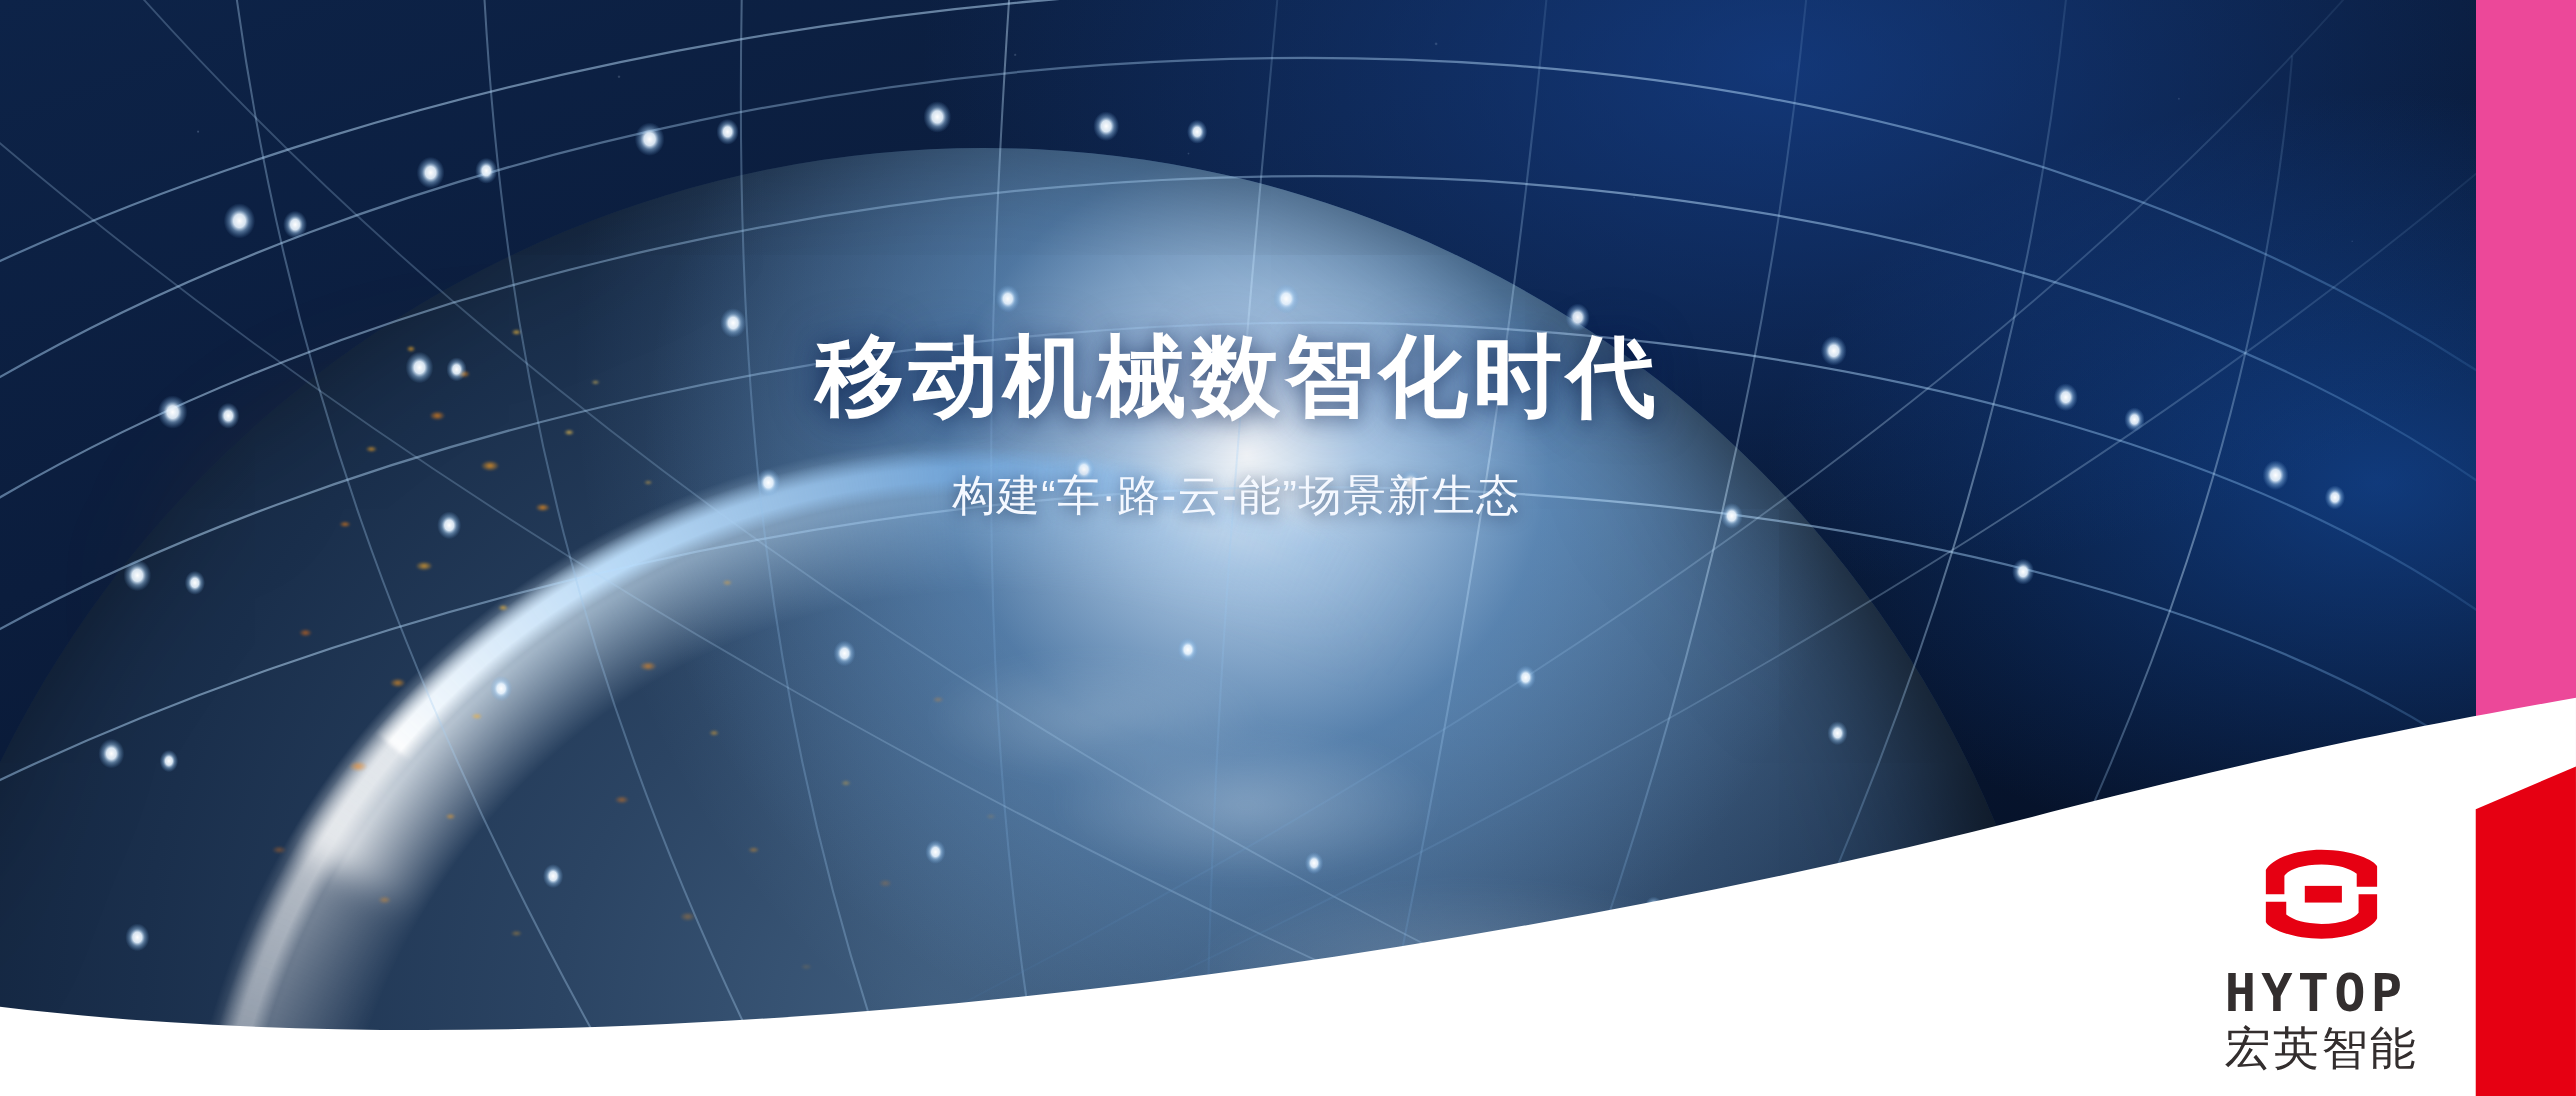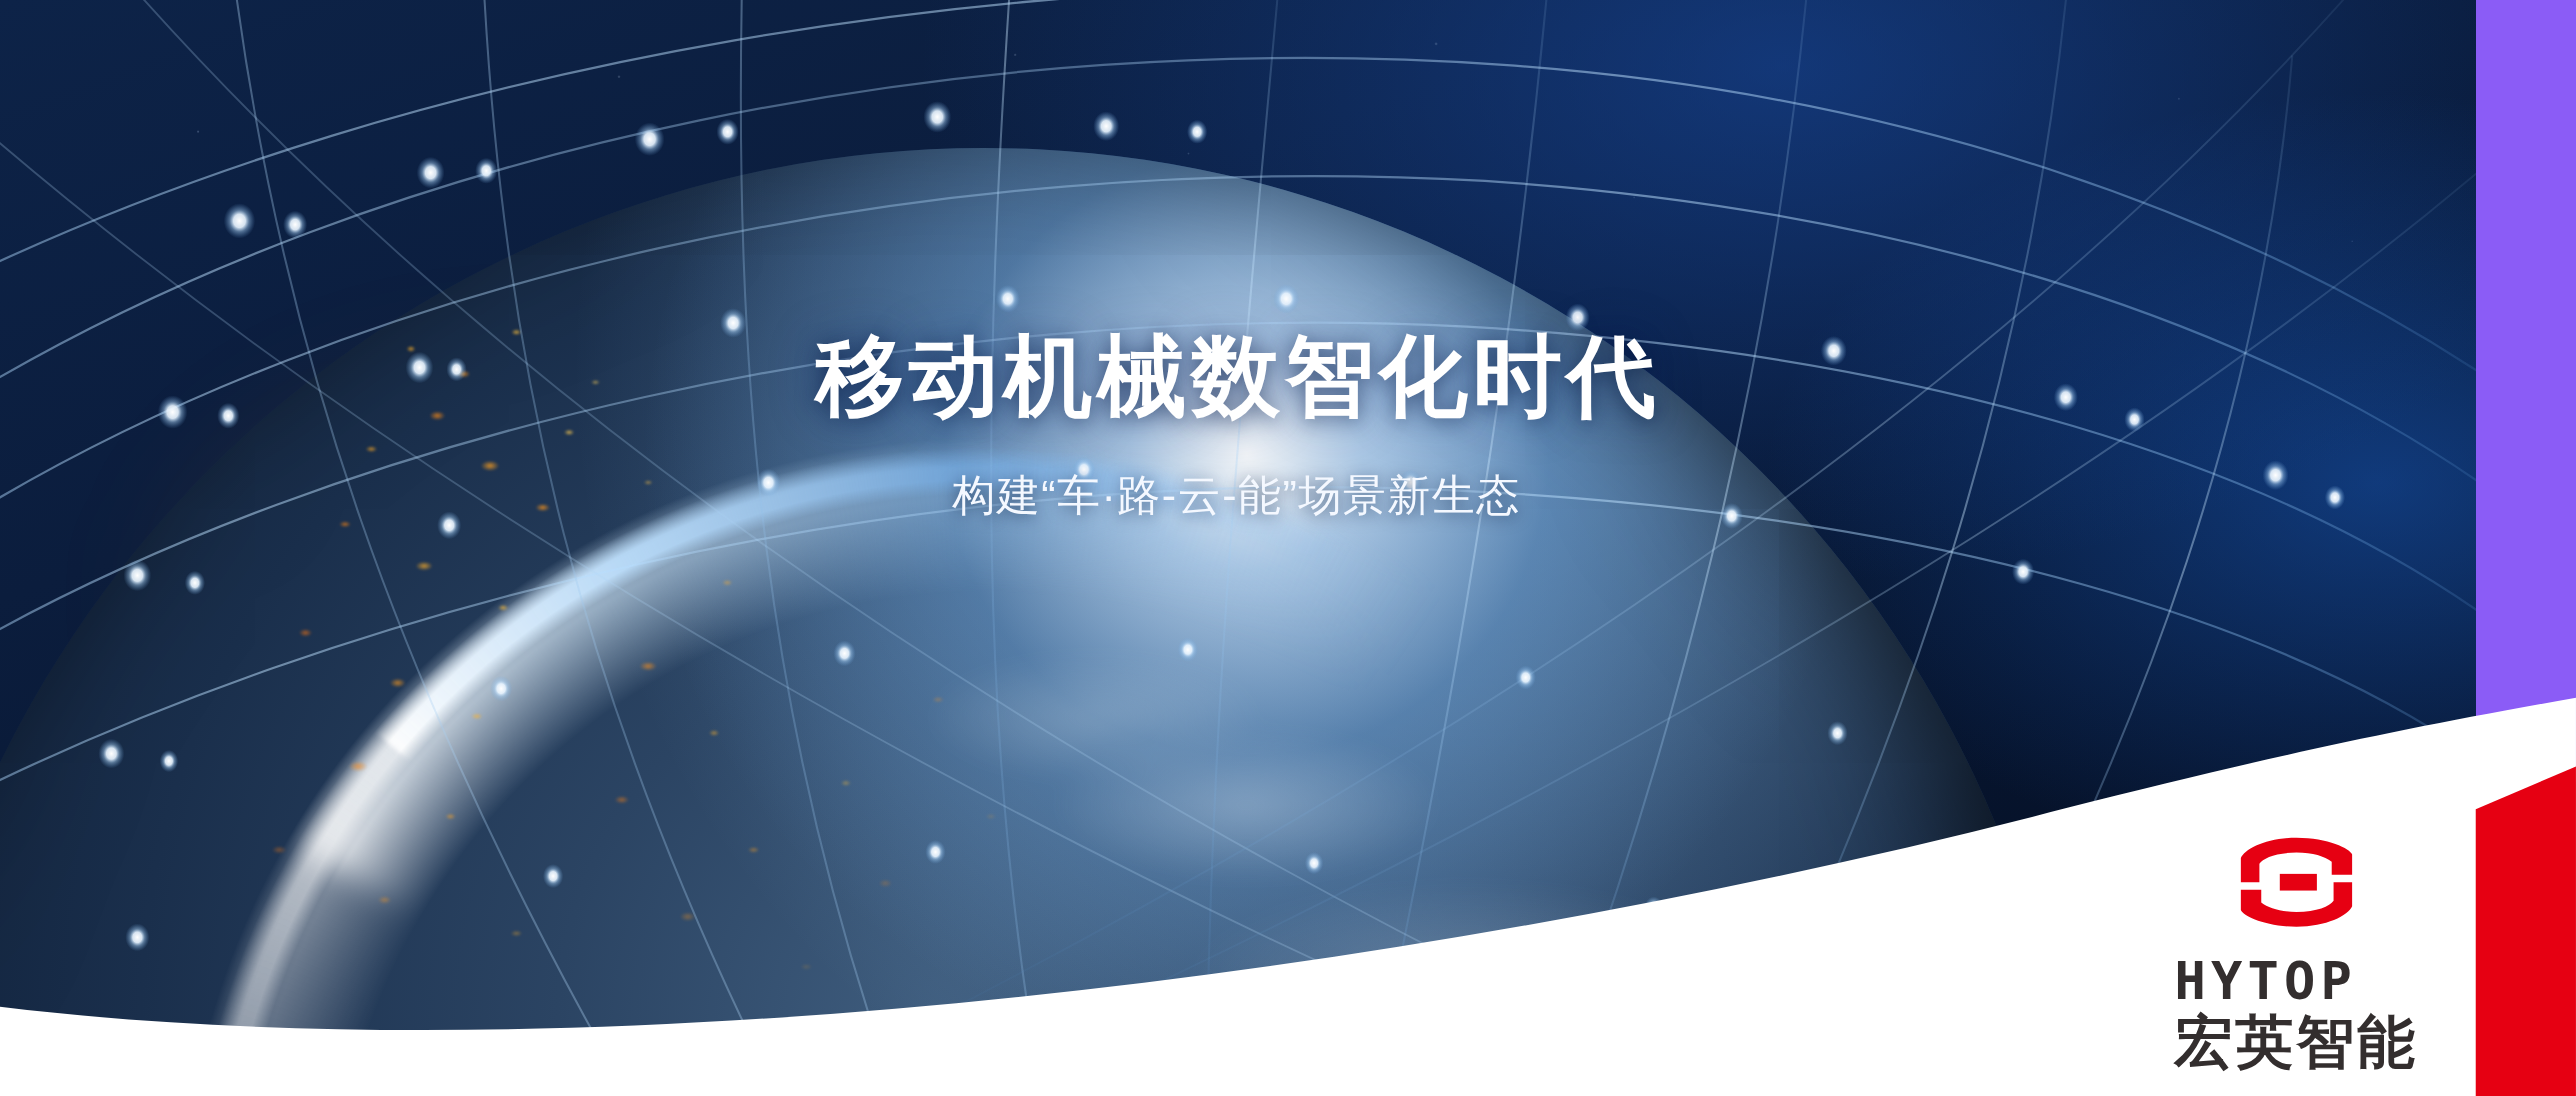--- a/index.html
+++ b/index.html
@@ -6,21 +6,21 @@
   html,body{margin:0;padding:0;background:#ffffff;}
   body{
     font-family:"Liberation Sans","DejaVu Sans",sans-serif;
     width:2576px;height:1097px;overflow:hidden;
   }
 
   
   .slide{
     position:relative;
     width:2576px;height:1097px;
-    background:#8b5cf6;
+    background:#ec4899;
     overflow:hidden;
   }
 
   
   .photo{
     position:absolute;
     left:0;top:0;
     width:2476px;height:1097px;
     overflow:hidden;
     background:#0b1d3d;
@@ -241,22 +241,22 @@
   .logo-text{display:flex;flex-direction:column;gap:5.6px;}
   .logo-latin{
     font-size:52px;
     font-weight:700;
     letter-spacing:.10em;
     color:#332e2e;
     line-height:1;
     font-family:"DejaVu Sans Mono","Liberation Mono",monospace;
   }
   .logo-cn{
-    font-size:58px;
-    font-weight:700;
+    font-size:46px;
+    font-weight:400;
     letter-spacing:.05em;
     color:#332e2e;
     line-height:1;
   }
 </style>
 </head>
 <body>
 
 <div class="slide">
 

